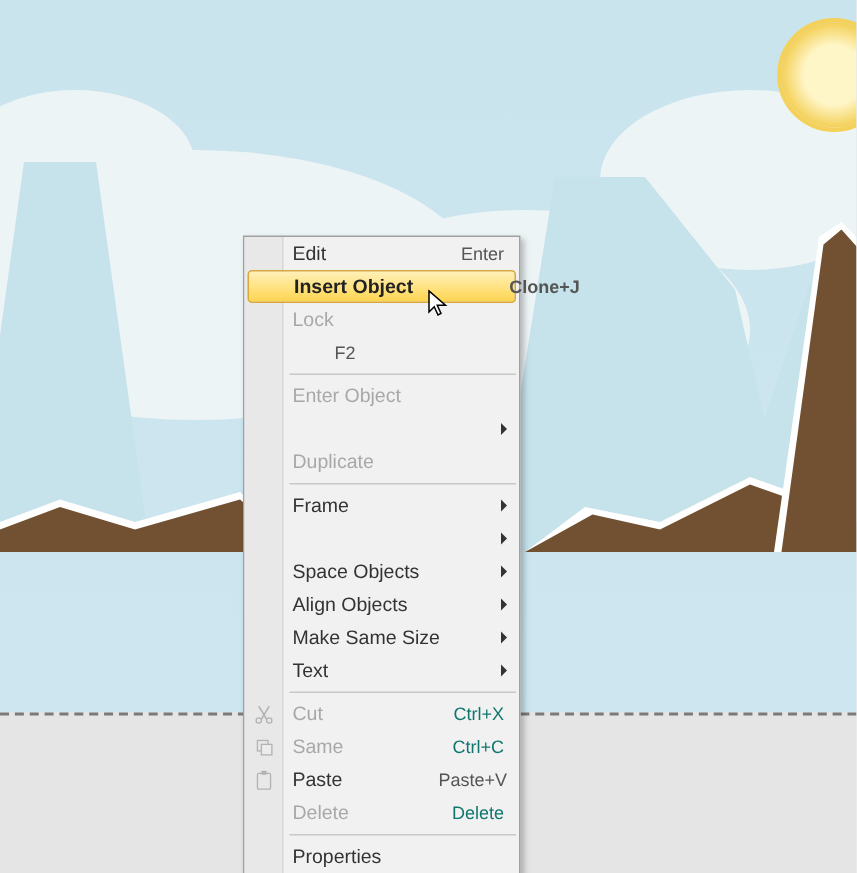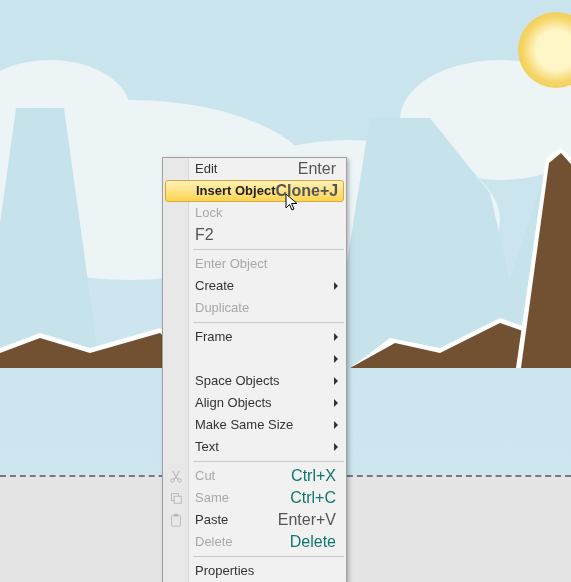--- a/index.html
+++ b/index.html
@@ -40,23 +40,24 @@
   .menu-item {
     position: relative;
     height: 22px;
     line-height: 22px;
     padding-left: 32px;
     padding-right: 10px;
     color: #333;
     display: flex;
     align-items: center;
     white-space: nowrap;
+    gap: 36px;
   }
   .menu-item .label { flex: 1; }
-  .menu-item .shortcut { color: #555; font-size: 16px; }
+  .menu-item .shortcut { color: #555; font-size: 12px; margin-left: 28px; }
   .menu-item.disabled { color: #a8a8a8; }
   .menu-item.disabled .shortcut { color: #0f766e; }
   .menu-item.highlight {
     background: linear-gradient(#fff0b8, #ffd550);
     border: 1px solid #d8a93a;
     border-radius: 3px;
     margin: 0 2px;
     padding-left: 30px;
     padding-right: 8px;
     height: 22px;
@@ -142,21 +143,20 @@
           <span class="label">Lock</span>
         </div>
         <div class="menu-item">
           <span class="shortcut">F2</span>
         </div>
         <div class="separator"></div>
         <div class="menu-item disabled">
           <span class="label">Enter Object</span>
         </div>
         <div class="menu-item">
-          <span class="label">Create</span>
           <span class="submenu-arrow"></span>
         </div>
         <div class="menu-item disabled">
           <span class="label">Duplicate</span>
         </div>
         <div class="separator"></div>
         <div class="menu-item">
           <span class="label">Frame</span>
           <span class="submenu-arrow"></span>
         </div>
@@ -202,21 +202,21 @@
           <span class="shortcut">Ctrl+C</span>
         </div>
         <div class="menu-item">
           <span class="gutter-icon">
             <svg viewBox="0 0 16 16" width="14" height="14">
               <rect x="3" y="3" width="10" height="12" rx="1" fill="none" stroke="#888"></rect>
               <rect x="6" y="1" width="4" height="3" fill="#888"></rect>
             </svg>
           </span>
           <span class="label">Paste</span>
-          <span class="shortcut">Enter+V</span>
+          <span class="shortcut">Paste+V</span>
         </div>
         <div class="menu-item disabled">
           <span class="label">Delete</span>
           <span class="shortcut">Delete</span>
         </div>
         <div class="separator"></div>
         <div class="menu-item">
           <span class="label">Properties</span>
         </div>
       </div>

